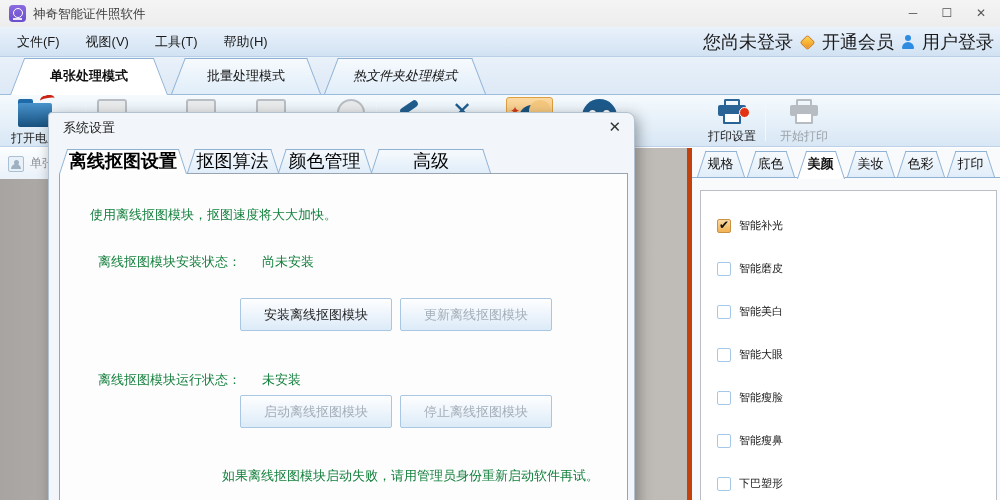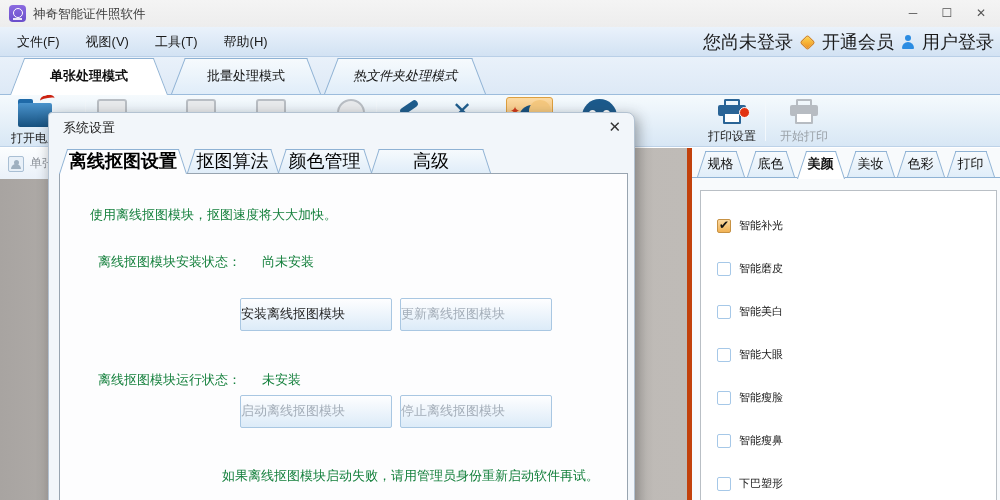--- a/index.html
+++ b/index.html
@@ -117,21 +117,21 @@
   .dtab { height:24px; line-height:24px; font-size:18px; color:#000000; }
   .dtab.active::before,.dtab.active::after { background:#fdfdfe; }
   .dtab1 { width:128px; } .dtab2 { width:91px; } .dtab3 { width:93px; } .dtab4 { width:120px; }
   .dlg-box { position:absolute; left:10px; top:60px; width:569px; height:360px;
     background:#fdfdfe; border:1px solid #98a4b0; z-index:1; }
   .dlg-box .line { position:absolute; font-size:13px; color:#15803d; }
   .t-intro { left:30px; top:32px; }
   .t-install { left:38px; top:79px; } .t-run { left:38px; top:197px; }
   .status-val { margin-left:21px; }
   .dlg-btn { position:absolute; width:152px; height:33px; border:1px solid #a9c7e2; border-radius:2px;
-    background:linear-gradient(#fefeff,#dcebf8); font-size:13px; color:#1f1f1f; text-align:left; line-height:31px;font-family:Liberation Mono, monospace; }
+    background:linear-gradient(#fefeff,#dcebf8); font-size:13px; color:#1f1f1f; text-align:center; line-height:31px; }
   .dlg-btn.disabled { color:#a3adb8; }
   .b-install { left:180px; top:124px; } .b-update { left:340px; top:124px; }
   .b-start   { left:180px; top:221px; } .b-stop   { left:340px; top:221px; }
   .t-hint { left:162px; top:293px; }
 </style>
 </head>
 <body>
 
 <div class="screen">
 

